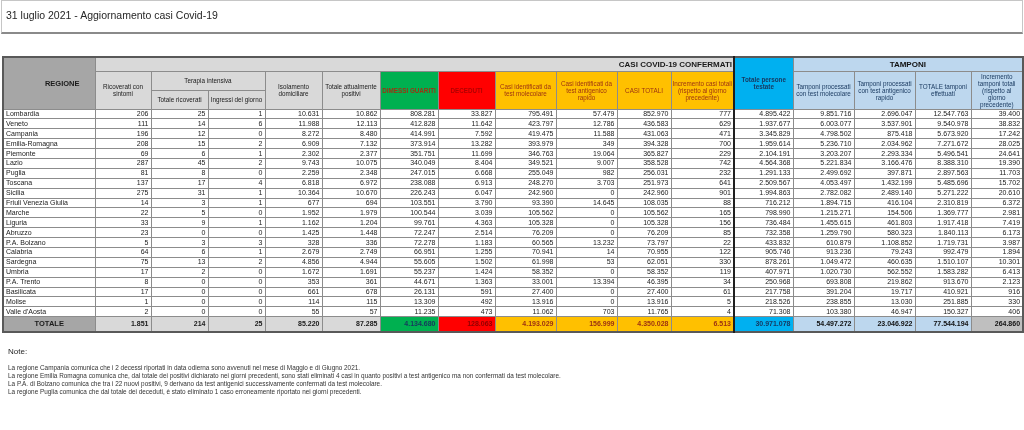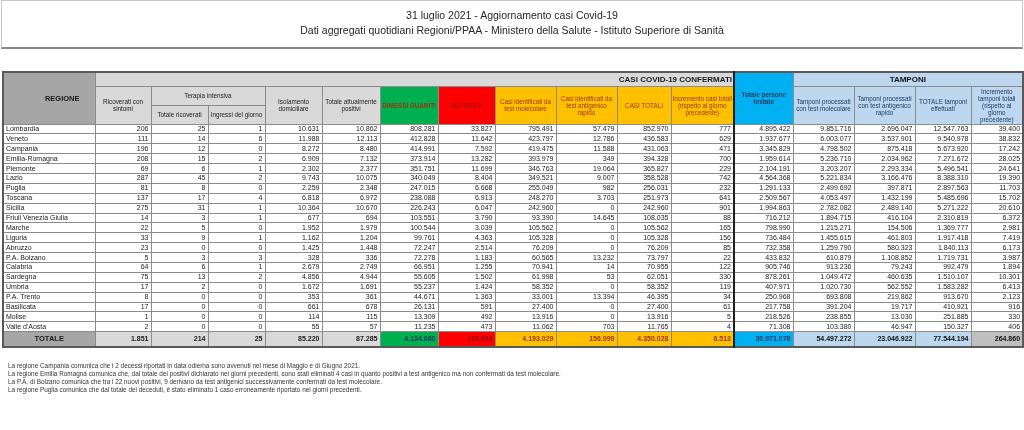--- a/index.html
+++ b/index.html
@@ -4,21 +4,21 @@
 <style>
   :root{
     --green:#00B050; --red:#FF0000; --yellow:#FFC000; --cyan:#00B0F0;
     --lightblue:#BDD7EE; --darkgray:#A6A6A6; --lightgray:#D9D9D9;
     --endgray:#BFBFBF; --darkred:#9C3212; --navy:#17375E;
   }
   *{box-sizing:border-box; margin:0; padding:0;}
   html,body{width:1024px; height:430px; overflow:hidden; background:#fff;
     font-family:"Liberation Sans", sans-serif; color:#1a1a1a;}
   .title-box{margin:0 1px; border:1px solid #c6c6c6; border-bottom:2px solid #8a8a8a;
-    padding:7px 4px 9px 4px; text-align:center;}
+    padding:7px 4px 9px 4px; }
   .title-line{font-size:10.5px; line-height:15px; color:#262626;}
   .tbl-wrap{margin:22px 2px 0 2px;}
   table{border-collapse:collapse; table-layout:fixed; width:1020px;
     border:2px solid #595959;}
   th,td{border:1px solid #8c8c8c; overflow:hidden;}
   thead th{font-weight:normal; font-size:6.3px; line-height:7px; text-align:center;
     vertical-align:middle; background:var(--lightgray); padding:1px;}
   th.band{font-weight:bold; font-size:8px; height:14px;text-align:right;}
   th.regione-h{background:var(--darkgray); font-weight:bold; font-size:7.5px;padding-left:27px;}
   th.h-green{background:var(--green); color:var(--darkred); font-weight:bold;}
@@ -42,21 +42,20 @@
   tr.totale td.t-endgray{background:var(--endgray); color:#111;}
   .notes{margin:14px 8px 0 8px;}
   .notes-title{font-size:8px; color:#262626; margin-bottom:8px;}
   .note-line{font-size:6.4px; line-height:8.2px; color:#333;}
 </style>
 </head>
 <body>
 
 <div class="title-box">
   <div class="title-line">31 luglio 2021 - Aggiornamento casi Covid-19</div>
-  <div class="title-line">Dati aggregati quotidiani Regioni/PPAA - Ministero della Salute - Istituto Superiore di Sanità</div>
 </div>
 
 <div class="tbl-wrap">
 <table>
   <colgroup>
     <col style="width:92px">
         <col style="width:56px">
         <col style="width:57px">
         <col style="width:57px">
     <col style="width:57px">
@@ -518,17 +517,18 @@
           <td class="t-blue">54.497.272</td>
           <td class="t-blue">23.046.922</td>
           <td class="t-blue">77.544.194</td>
           <td class="t-endgray">264.860</td>
         </tr>
       </tbody>
 </table>
 </div>
 
 <div class="notes">
+  <div class="notes-title">Note:</div>
   <div class="note-line">La regione Campania comunica che i 2 decessi riportati in data odierna sono avvenuti nel mese di Maggio e di Giugno 2021.</div>
   <div class="note-line">La regione Emilia Romagna comunica che, dal totale dei positivi dichiarato nei giorni precedenti, sono stati eliminati 4 casi in quanto positivi a test antigenico ma non confermati da test molecolare.</div>
   <div class="note-line">La P.A. di Bolzano comunica che tra i 22 nuovi positivi, 9 derivano da test antigenici successivamente confermati da test molecolare.</div>
   <div class="note-line">La regione Puglia comunica che dal totale dei deceduti, è stato eliminato 1 caso erroneamente riportato nei giorni precedenti.</div>
 </div>
 
 </body></html>

